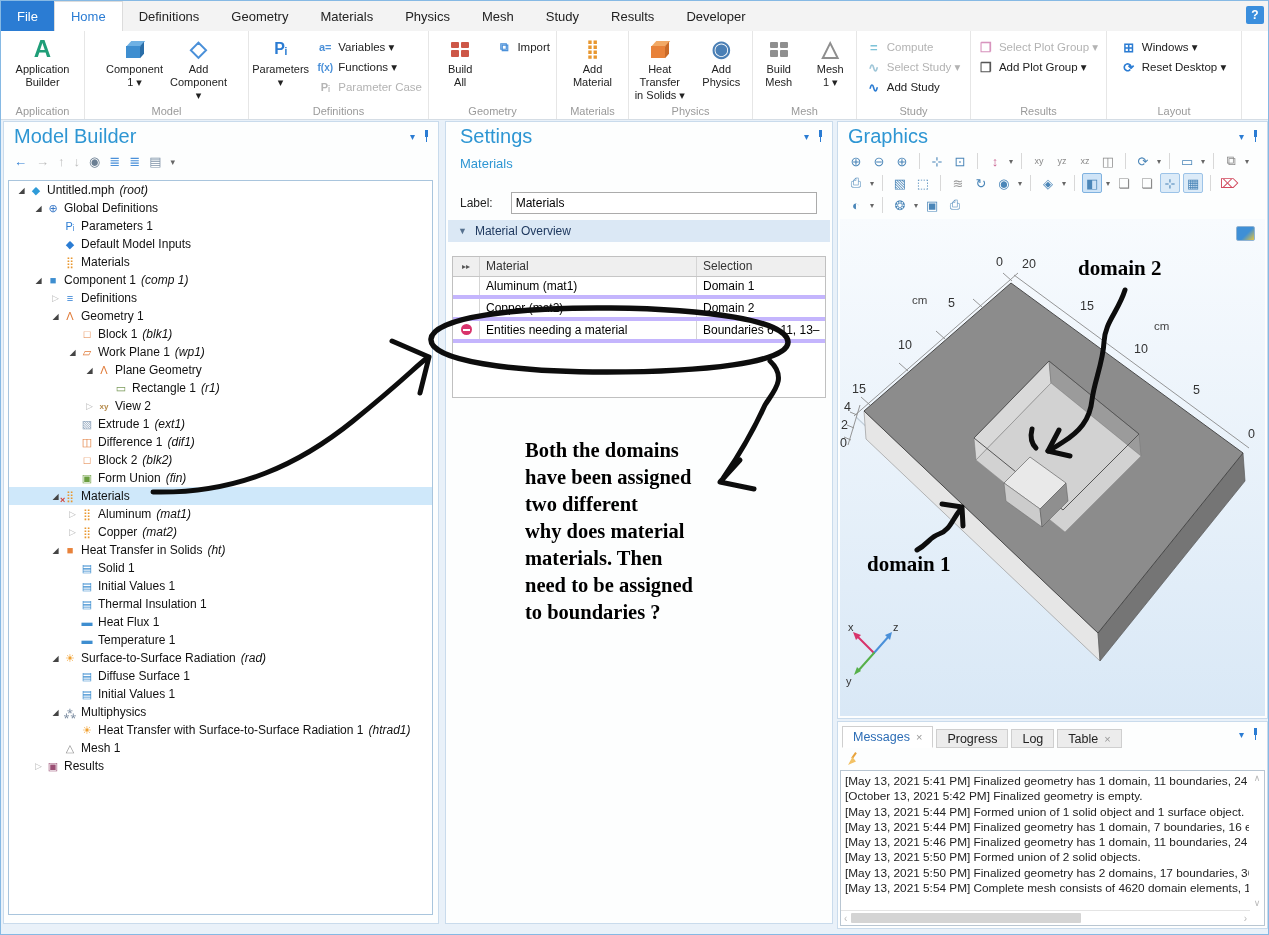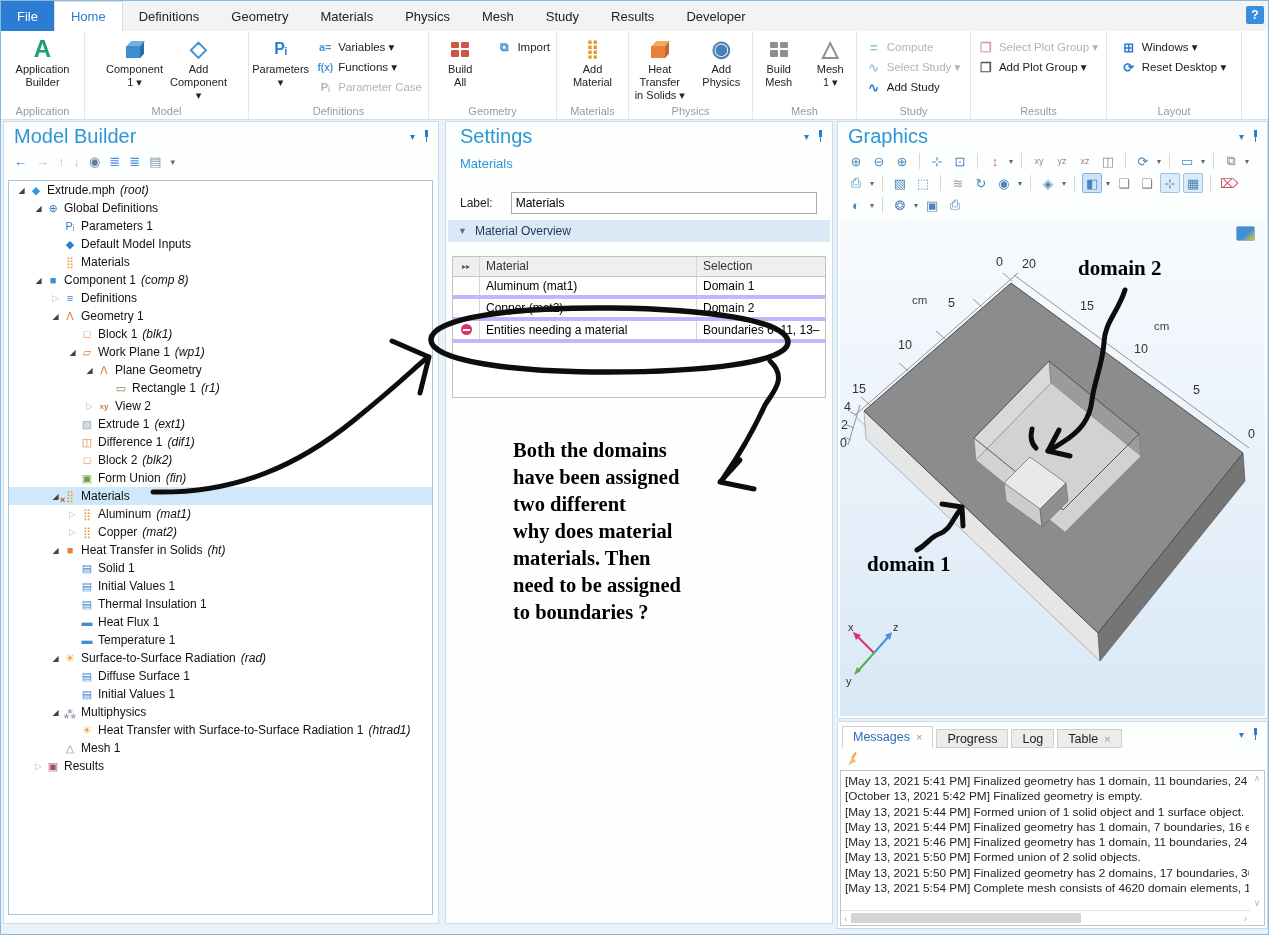--- a/index.html
+++ b/index.html
@@ -84,21 +84,21 @@
   .broom:before{content:"";position:absolute;left:7px;top:0;width:2px;height:7px;background:#e8a33d;transform:rotate(35deg);}
   .broom:after{content:"";position:absolute;left:2px;top:5px;width:8px;height:8px;background:#f3c266;clip-path:polygon(0 100%,55% 0,100% 55%);}
   .logbox{position:absolute;left:2px;top:48px;right:2px;bottom:2px;border:1px solid #b9c6d2;background:#fff;overflow:hidden;}
   .logline{font-size:11.8px;color:#222;line-height:15.3px;white-space:nowrap;overflow:hidden;padding-left:4px;}
   .loglines{position:absolute;left:0;top:3px;right:15px;}
   .vsb{position:absolute;right:0;top:0;bottom:15px;width:14px;display:flex;flex-direction:column;justify-content:space-between;align-items:center;color:#b9b9b9;font-size:9px;padding:2px 0;box-sizing:border-box;}
   .hsb{position:absolute;left:0;right:14px;bottom:0;height:14px;border-top:1px solid #e4e4e4;display:flex;align-items:center;color:#b9b9b9;font-size:10px;}
   .hthumb{height:10px;background:#d4d4d4;border-radius:1px;margin-left:4px;width:230px;}
   
   .overlay{position:absolute;left:0;top:0;width:1269px;height:935px;pointer-events:none;z-index:40;}
-  .note{position:absolute;left:512px;top:436px;width:300px;font-family:"Liberation Serif",serif;font-weight:bold;font-size:20.5px;line-height:27px;color:#000;z-index:30;}
+  .note{position:absolute;left:524px;top:436px;width:300px;font-family:"Liberation Serif",serif;font-weight:bold;font-size:20.5px;line-height:27px;color:#000;z-index:30;}
   .domlab{position:absolute;font-family:"Liberation Serif",serif;font-weight:bold;font-size:21px;color:#000;z-index:30;}
 </style>
 </head>
 <body>
 
 <div class="app">
 
   <div class="menubar" id="menubar">
       <div class="mtab file">File</div>
       <div class="mtab active">Home</div>
@@ -322,21 +322,21 @@
         <span style="color: rgb(107, 127, 147);">◉</span>
         <span style="color: rgb(74, 144, 217);">≣</span>
         <span style="color: rgb(74, 144, 217);">≣</span>
         <span style="color: rgb(127, 147, 168);">▤</span>
         <span style="color: rgb(102, 102, 102); font-size: 9px;">▾</span>
       </div>
     <div class="treebox" id="treebox">
         <div class="trow" style="padding-left: 6px;">
           <span class="texp">◢</span>
           <span class="tico" style="color: rgb(47, 155, 216);">◆</span>
-          <span>Extrude.mph</span>
+          <span>Untitled.mph</span>
           <span class="ttag">(root)</span>
         </div>
         <div class="trow" style="padding-left: 23px;">
           <span class="texp">◢</span>
           <span class="tico" style="color: rgb(56, 120, 199);">⊕</span>
           <span>Global Definitions</span>
         </div>
         <div class="trow" style="padding-left: 40px;">
           <span class="texp"></span>
           <span class="tico" style="color: rgb(43, 124, 211);">Pᵢ</span>
@@ -349,21 +349,21 @@
         </div>
         <div class="trow" style="padding-left: 40px;">
           <span class="texp"></span>
           <span class="tico" style="color: rgb(232, 151, 47);">⣿</span>
           <span>Materials</span>
         </div>
         <div class="trow" style="padding-left: 23px;">
           <span class="texp">◢</span>
           <span class="tico" style="color: rgb(62, 142, 208);">■</span>
           <span>Component 1</span>
-          <span class="ttag">(comp 8)</span>
+          <span class="ttag">(comp 1)</span>
         </div>
         <div class="trow" style="padding-left: 40px;">
           <span class="texp closed">▷</span>
           <span class="tico" style="color: rgb(43, 124, 211);">≡</span>
           <span>Definitions</span>
         </div>
         <div class="trow" style="padding-left: 40px;">
           <span class="texp">◢</span>
           <span class="tico" style="color: rgb(224, 123, 57);">Λ</span>
           <span>Geometry 1</span>

